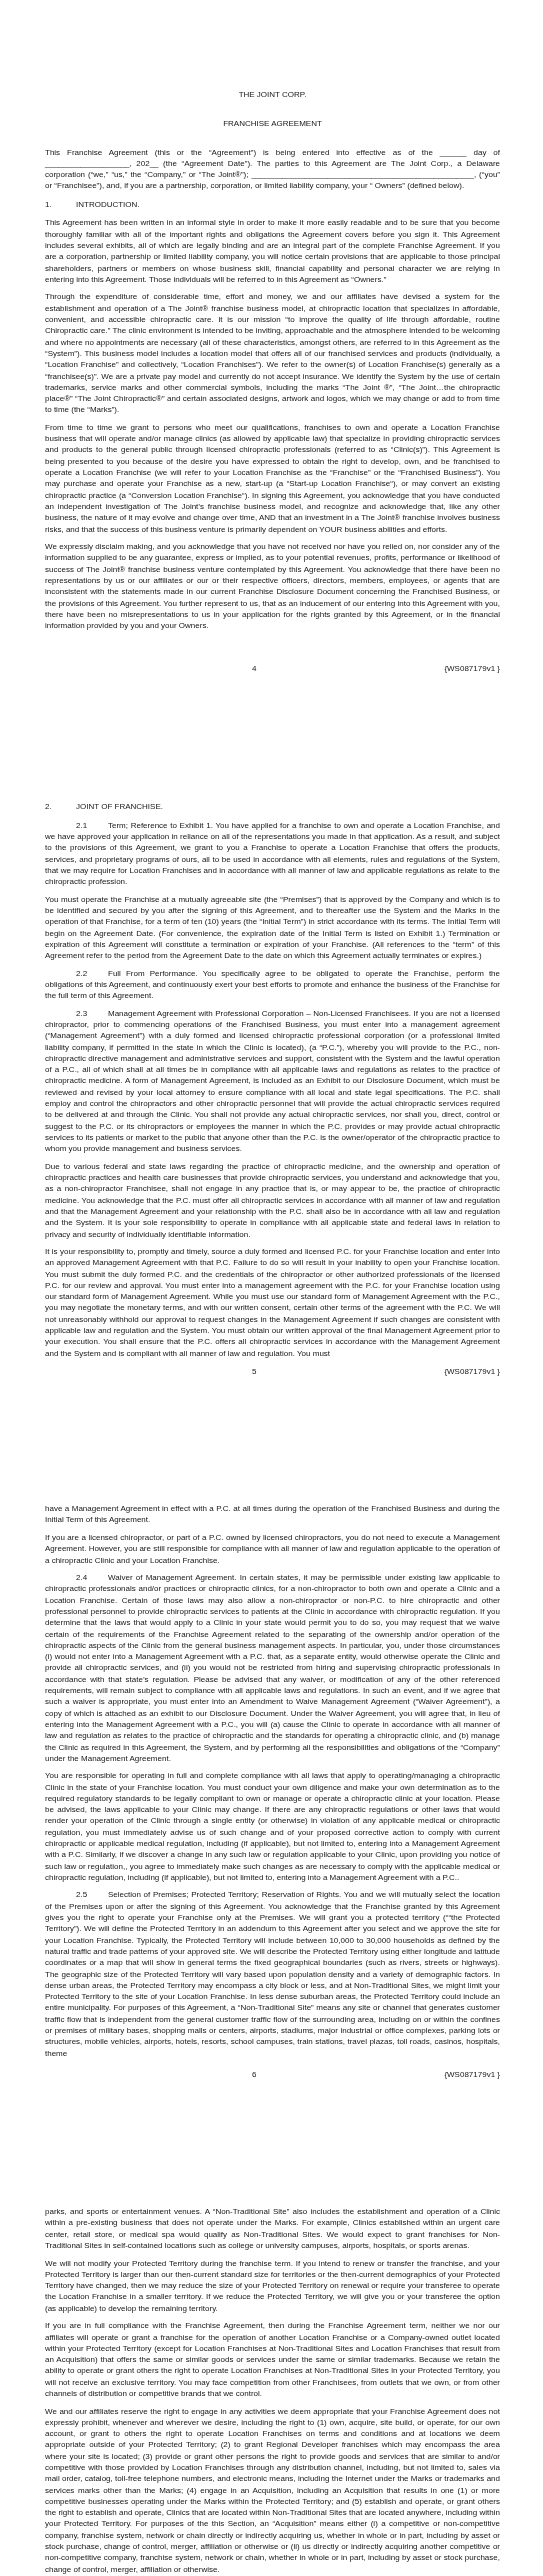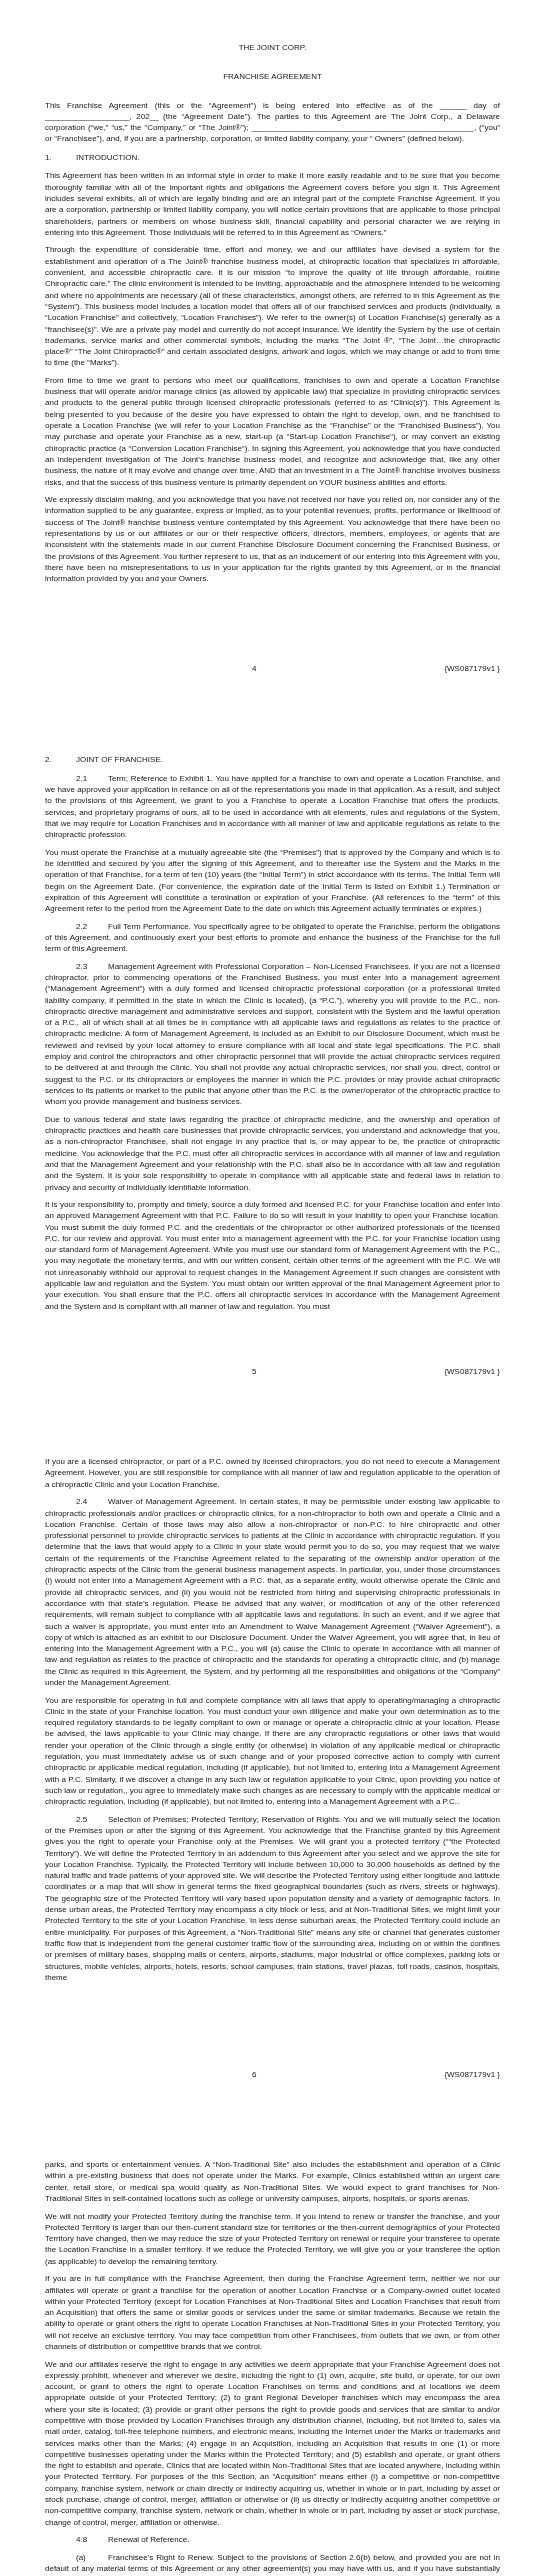--- a/index.html
+++ b/index.html
@@ -13,20 +13,21 @@
   }
   .page {
     position: relative;
     height: 703px;
     overflow: hidden;
     box-sizing: border-box;
   }
   .content {
     padding: 44px 44px 0 45px;
     text-align: justify;
+    margin-top: 47px;
   }
   .page.first .content { padding-top: 42px; }
   p { margin: 6.2px 0; }
   .title { text-align: center; margin: 0 0 17.5px 0; }
   .heading { margin: 7.2px 0; }
   .heading .num { display: inline-block; min-width: 31px; }
   .tab { display: inline-block; width: 31px; height: 0.5px; }
   .sub .num { display: inline-block; min-width: 32px; }
   .label, .u { }
   .footer {
@@ -53,29 +54,30 @@
         <p class="body"><span>From time to time we grant to persons who meet our qualifications, franchises to own and operate a Location Franchise business that will operate and/or manage clinics (as allowed by applicable law) that specialize in providing chiropractic services and products to the general public through licensed chiropractic professionals (referred to as “Clinic(s)”).  This Agreement is being presented to you because of the desire you have expressed to obtain the right to develop, own, and be franchised to operate a Location Franchise (we will refer to your Location Franchise as the “Franchise” or the “Franchised Business”).  You may purchase and operate your Franchise as a new, start-up (a “Start-up Location Franchise“), or may convert an existing chiropractic practice (a “Conversion Location Franchise“).  In signing this Agreement, you acknowledge that you have conducted an independent investigation of The Joint’s franchise business model, and recognize and acknowledge that, like any other business, the nature of it may evolve and change over time, AND that an investment in a The Joint® franchise involves business risks, and that the success of this business venture is primarily dependent on </span><span class="u">YOUR</span><span> business abilities and efforts.</span></p>
         <p class="body"><span>We expressly disclaim making, and you acknowledge that you have not received nor have you relied on, nor consider any of the information supplied to be any guarantee, express or implied, as to your potential revenues, profits, performance or likelihood of success of The Joint® franchise business venture contemplated by this Agreement.  You acknowledge that there have been no representations by us or our affiliates or our or their respective officers, directors, members, employees, or agents that are inconsistent with the statements made in our current Franchise Disclosure Document concerning the Franchised Business, or the provisions of this Agreement.  You further represent to us, that as an inducement of our entering into this Agreement with you, there have been no misrepresentations to us in your application for the rights granted by this Agreement, or in the financial information provided by you and your Owners.</span></p>
       </div>
       <div class="footer"><span class="docid">{WS087179v1 }</span><span class="pagenum">4</span></div>
     </div>
     <div class="page">
       <div class="content">
         <p class="heading"><span class="num">2.</span><span class="label">JOINT OF FRANCHISE.</span></p>
         <p class="body sub"><span class="tab"></span><span class="num">2.1</span><span class="label">Term; Reference to Exhibit 1</span><span>.  You have applied for a franchise to own and operate a Location Franchise, and we have approved your application in reliance on all of the representations you made in that application.  As a result, and subject to the provisions of this Agreement, we grant to you a Franchise to operate a Location Franchise that offers the products, services, and proprietary programs of ours, all to be used in accordance with all elements, rules and regulations of the System, that we may require for  Location Franchises and in accordance with all manner of law and applicable regulations as relate to the chiropractic profession.</span></p>
         <p class="body"><span>You must operate the Franchise at a mutually agreeable site (the “Premises”) that is approved by the Company and which is to be identified and secured by you after the signing of this Agreement, and to thereafter use the System and the Marks in the operation of that Franchise, for a term of ten (10) years (the “Initial Term”) in strict accordance with its terms.  The Initial Term will begin on the Agreement Date.  (For convenience, the expiration date of the Initial Term is listed on </span><span class="u">Exhibit 1</span><span>.)  Termination or expiration of this Agreement will constitute a termination or expiration of your Franchise.  (All references to the “term” of this Agreement refer to the period from the Agreement Date to the date on which this Agreement actually terminates or expires.)</span></p>
-        <p class="body sub"><span class="tab"></span><span class="num">2.2</span><span class="label">Full Term Performance</span><span>. You specifically agree to be obligated to operate the Franchise, perform the obligations of this Agreement, and continuously exert your best efforts to promote and enhance the business of the Franchise for the full term of this Agreement.</span></p>
+        <p class="body sub"><span class="tab"></span><span class="num">2.2</span><span class="label">Full From Performance</span><span>. You specifically agree to be obligated to operate the Franchise, perform the obligations of this Agreement, and continuously exert your best efforts to promote and enhance the business of the Franchise for the full term of this Agreement.</span></p>
         <p class="body sub"><span class="tab"></span><span class="num">2.3</span><span class="label">Management Agreement with Professional Corporation – Non-Licensed Franchisees</span><span>. If you are not a licensed chiropractor, prior to commencing operations of the Franchised Business, you must enter into a management agreement (“Management Agreement”) with a duly formed and licensed chiropractic professional corporation (or a professional limited liability company, if permitted in the state in which the Clinic is located), (a “P.C.”), whereby you will provide to the P.C., non-chiropractic directive management and administrative services and support, consistent with the System and the lawful operation of a P.C., all of which shall at all times be in compliance with all applicable laws and regulations as relates to the practice of chiropractic medicine.  A form of Management Agreement, is included as an Exhibit to our Disclosure Document, which must be reviewed and revised by your local attorney to ensure compliance with all local and state legal specifications. The P.C. shall employ and control the chiropractors and other chiropractic personnel that will provide the actual chiropractic services required to be delivered at and through the Clinic. You shall not provide any actual chiropractic services, nor shall you, direct, control or suggest to the P.C. or its chiropractors or employees the manner in which the P.C. provides or may provide actual chiropractic services to its patients or market to the public that anyone other than the P.C. is the owner/operator of the chiropractic practice to whom you provide management and business services.</span></p>
         <p class="body"><span>Due to various federal and state laws regarding the practice of chiropractic medicine, and the ownership and operation of chiropractic practices and health care businesses that provide chiropractic services, you understand and acknowledge that you, as a non-chiropractor Franchisee, shall not engage in any practice that is, or may appear to be, the practice of chiropractic medicine. You acknowledge that the P.C. must offer all chiropractic services in accordance with all manner of law and regulation and that the Management Agreement and your relationship with the P.C. shall also be in accordance with all law and regulation and the System. It is your sole responsibility to operate in compliance with all applicable state and federal laws in relation to privacy and security of individually identifiable information.</span></p>
         <p class="body"><span>It is your responsibility to, promptly and timely, source a duly formed and licensed P.C. for your Franchise location and enter into an approved Management Agreement with that P.C.  Failure to do so will result in your inability to open your Franchise location.  You must submit the duly formed P.C. and the credentials of the chiropractor or other authorized professionals of the licensed P.C. for our review and approval.  You must enter into a management agreement with the P.C. for your Franchise location using our standard form of Management Agreement.  While you must use our standard form of Management Agreement with the P.C., you may negotiate the monetary terms, and with our written consent, certain other terms of the agreement with the P.C.  We will not unreasonably withhold our approval to request changes in the Management Agreement if such changes are consistent with applicable law and regulation and the System. You must obtain our written approval of the final Management Agreement prior to your execution. You shall ensure that the P.C. offers all chiropractic services in accordance with the Management Agreement and the System and is compliant with all manner of law and regulation.  You must</span></p>
       </div>
       <div class="footer"><span class="docid">{WS087179v1 }</span><span class="pagenum">5</span></div>
     </div>
     <div class="page">
       <div class="content">
+        <p class="body"><span>have a Management Agreement in effect with a P.C. at all times during the operation of the Franchised Business and during the Initial Term of this Agreement.</span></p>
         <p class="body"><span>If you are a licensed chiropractor, or part of a P.C. owned by licensed chiropractors, you do not need to execute a Management Agreement.  However, you are still responsible for compliance with all manner of law and regulation applicable to the operation of a chiropractic Clinic and your Location Franchise.</span></p>
         <p class="body sub"><span class="tab"></span><span class="num">2.4</span><span class="label">Waiver of Management Agreement</span><span>.  In certain states, it may be permissible under existing law applicable to chiropractic professionals and/or practices or chiropractic clinics, for a non-chiropractor to both own and operate a Clinic and a Location Franchise.  Certain of those laws may also allow a non-chiropractor or non-P.C. to hire chiropractic and other professional personnel to provide chiropractic services to patients at the Clinic in accordance with chiropractic regulation. If you determine that the laws that would apply to a Clinic in your state would permit you to do so, you may request that we waive certain of the requirements of the Franchise Agreement related to the separating of the ownership and/or operation of the chiropractic aspects of the Clinic from the general business management aspects. In particular, you, under those circumstances (i) would not enter into a Management Agreement with a P.C. that, as a separate entity, would otherwise operate the Clinic and provide all chiropractic services, and (ii) you would not be restricted from hiring and supervising chiropractic professionals in accordance with that state’s regulation.  Please be advised that any waiver, or modification of any of the other referenced requirements, will remain subject to compliance with all applicable laws and regulations. In such an event, and if we agree that such a waiver is appropriate, you must enter into an Amendment to Waive Management Agreement (“Waiver Agreement”), a copy of which is attached as an exhibit to our Disclosure Document.  Under the Waiver Agreement, you will agree that, in lieu of entering into the Management Agreement with a P.C., you will (a) cause the Clinic to operate in accordance with all manner of law and regulation as relates to the practice of chiropractic and the standards for operating a chiropractic clinic, and (b) manage the Clinic as required in this Agreement, the System, and by performing all the responsibilities and obligations of the “Company” under the Management Agreement.</span></p>
         <p class="body"><span>You are responsible for operating in full and complete compliance with all laws that apply to operating/managing a chiropractic Clinic in the state of your Franchise location.  You must conduct your own diligence and make your own determination as to the required regulatory standards to be legally compliant to own or manage or operate a chiropractic clinic at your location. Please be advised, the laws applicable to your Clinic may change.  If there are any chiropractic regulations or other laws that would render your operation of the Clinic through a single entity (or otherwise) in violation of any applicable medical or chiropractic regulation, you must immediately advise us of such change and of your proposed corrective action to comply with current chiropractic or applicable medical regulation, including (if applicable), but not limited to, entering into a Management Agreement with a P.C. Similarly, if we discover a change in any such law or regulation applicable to your Clinic, upon providing you notice of such law or regulation,, you agree to immediately make such changes as are necessary to comply with the applicable medical or chiropractic regulation, including (if applicable), but not limited to, entering into a Management Agreement with a P.C..</span></p>
         <p class="body sub"><span class="tab"></span><span class="num">2.5</span><span class="label">Selection of Premises; Protected Territory; Reservation of Rights</span><span>. You and we will mutually select the location of the Premises upon or after the signing of this Agreement.  You acknowledge that the Franchise granted by this Agreement gives you the right to operate your Franchise only at the Premises.  We will grant you a protected territory (““the Protected Territory”).  We will define the Protected Territory in an addendum to this Agreement after you select and we approve the site for your Location Franchise.  Typically, the Protected Territory will include between 10,000 to 30,000 households as defined by the natural traffic and trade patterns of your approved site.  We will describe the Protected Territory using either longitude and latitude coordinates or a map that will show in general terms the fixed geographical boundaries (such as rivers, streets or highways). The geographic size of the Protected Territory will vary based upon population density and a variety of demographic factors. In dense urban areas, the Protected Territory may encompass a city block or less, and at Non-Traditional Sites, we might limit your Protected Territory to the site of your Location Franchise. In less dense suburban areas, the Protected Territory could include an entire municipality. For purposes of this Agreement, a “Non-Traditional Site” means any site or channel that generates customer traffic flow that is independent from the general customer traffic flow of the surrounding area, including on or within the confines or premises of military bases, shopping malls or centers, airports, stadiums, major industrial or office complexes, parking lots or structures, mobile vehicles, airports, hotels, resorts, school campuses, train stations, travel plazas, toll roads, casinos, hospitals, theme</span></p>
       </div>
       <div class="footer"><span class="docid">{WS087179v1 }</span><span class="pagenum">6</span></div>
     </div>
     <div class="page">
       <div class="content">
         <p class="body"><span>parks, and sports or entertainment venues.  A “Non-Traditional Site” also includes the establishment and operation of a Clinic within a pre-existing business that does not operate under the Marks. For example, Clinics established within an urgent care center, retail store, or medical spa would qualify as Non-Traditional Sites. We would expect to grant franchises for Non-Traditional Sites in self-contained locations such as college or university campuses, airports, hospitals, or sports arenas.</span></p>

